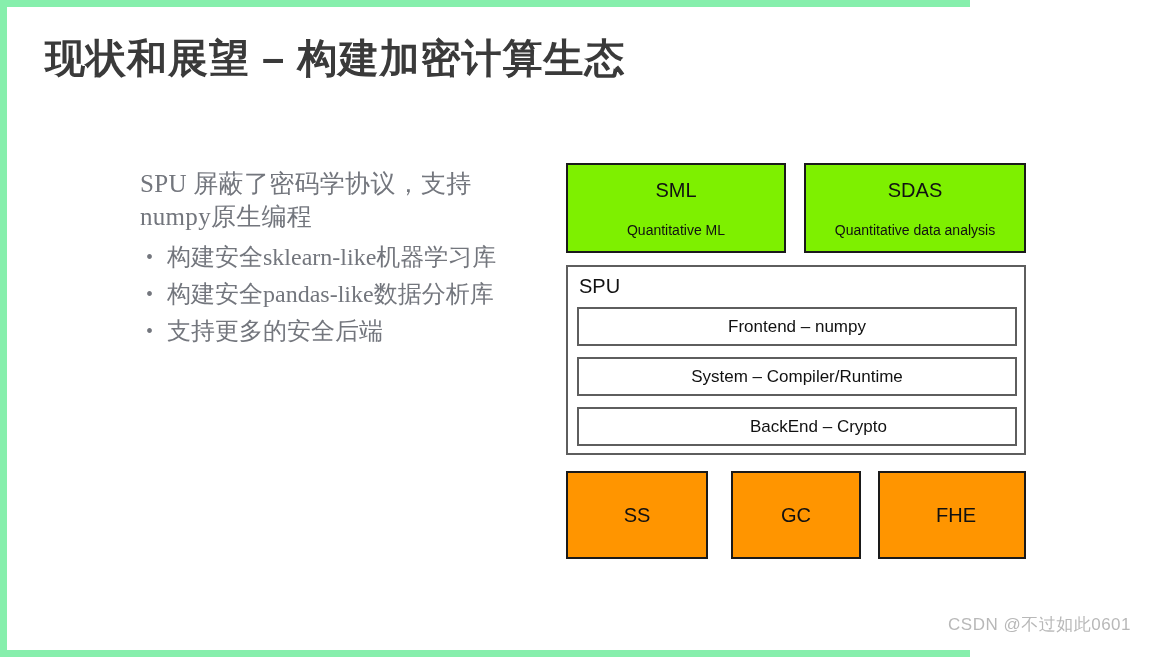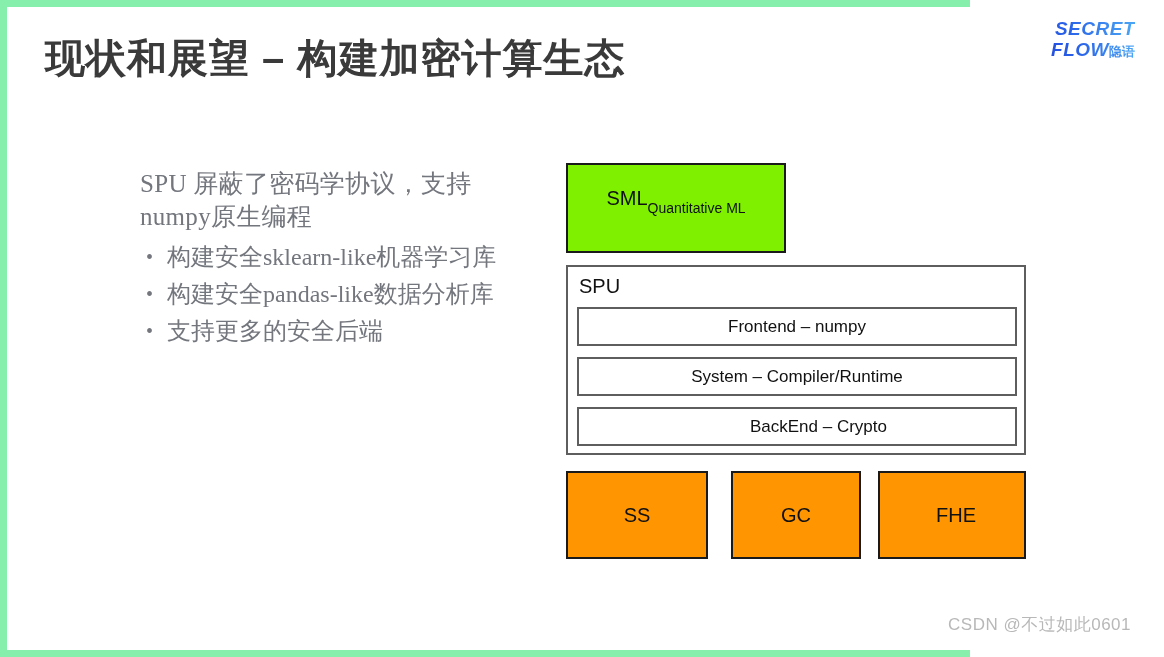--- a/index.html
+++ b/index.html
@@ -137,20 +137,21 @@
     height: 643px;
     pointer-events: none;
   }
   #diagram > * { pointer-events: auto; }
 
   .box {
     position: absolute;
     box-sizing: border-box;
     border: 2px solid #1a1a1a;
     display: flex;
+    flex-direction: column;
     align-items: center;
     justify-content: center;
     font-family: "Liberation Sans", sans-serif;
     color: #111111;
   }
 
   .green-box {
     background: #7ef000;
   }
   .green-box .box-title {
@@ -212,24 +213,20 @@
   }
 </style>
 </head>
 <body>
 
 <div id="slide-frame">
   <div id="slide-canvas">
 
     <div id="slide-title">现状和展望 – 构建加密计算生态</div>
 
-    <div id="brand-logo">
-      <span class="logo-line1">SECRET</span>
-      <span class="logo-line2"><span>FLOW</span><span class="logo-cn">隐语</span></span>
-    </div>
 
     <div id="left-column">
       <p id="intro-paragraph">SPU  屏蔽了密码学协议，支持numpy原生编程</p>
       <ul id="bullet-list">
         <li>
           <span class="bullet-dot">•</span>
           <span>构建安全sklearn-like机器学习库</span>
         </li>
         <li>
           <span class="bullet-dot">•</span>
@@ -242,20 +239,24 @@
       </ul>
     </div>
 
     <div id="diagram">
 
       <div class="box green-box" style="left:559px; top:156px; width:220px; height:90px;">
         <div class="box-title">SML</div>
         <div class="box-sub">Quantitative ML</div>
       </div>
 
+      <div class="box green-box" style="left:797px; top:156px; width:222px; height:90px;">
+        <div class="box-title">SDAS</div>
+        <div class="box-sub">Quantitative data analysis</div>
+      </div>
 
       <div id="spu-container" style="left:559px; top:258px; width:460px; height:190px;">
         <div id="spu-container-label">SPU</div>
         <div class="spu-layer" style="left:9px; top:40px; width:440px; height:39px;">
           <span>Frontend – numpy</span>
         </div>
         <div class="spu-layer" style="left:9px; top:90px; width:440px; height:39px;">
           <span>System – Compiler/Runtime</span>
         </div>
         <div class="spu-layer" style="left:9px; top:140px; width:440px; height:39px;padding-left:43px;">

